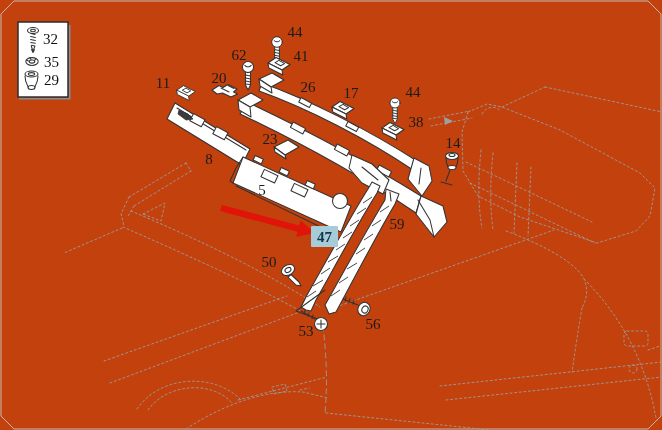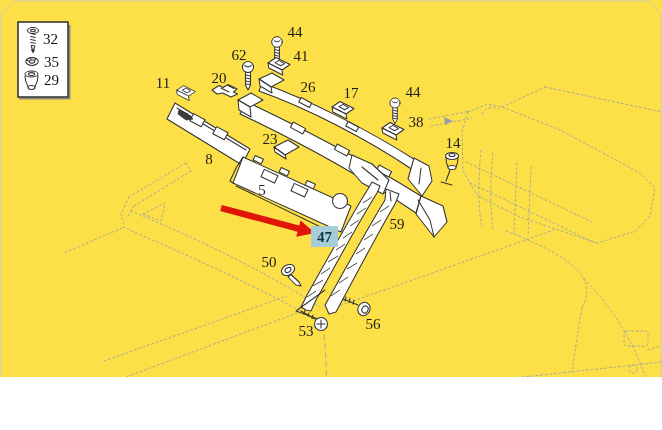--- a/index.html
+++ b/index.html
@@ -1,16 +1,16 @@
 <!DOCTYPE html>
 <html><head>
 <meta charset="utf-8">
 <style>
   html,body{margin:0;padding:0;background:#ffffff;}
-  .stage{position:relative;width:662px;height:377px;background:#fde047;overflow:hidden;}
+  .stage{position:relative;width:662px;height:430px;background:#c2410c;overflow:hidden;}
   svg{display:block;}
   .plabel{font-family:"Liberation Serif","DejaVu Serif",serif;font-size:15px;fill:#1b1b1b;}
   .legend-label{font-family:"Liberation Serif","DejaVu Serif",serif;font-size:15px;fill:#111;}
   .hl-label{font-family:"Liberation Serif","DejaVu Serif",serif;font-size:15px;font-weight:bold;}
   .part{stroke:#333;stroke-width:1.05;fill:#fff;stroke-linejoin:round;stroke-linecap:round;}
   .partline{stroke:#333;stroke-width:1.05;fill:none;stroke-linejoin:round;stroke-linecap:round;}
   .sketch{stroke:#9aa0a6;stroke-width:0.85;fill:none;stroke-linecap:round;stroke-dasharray:2 2.6;}
   .sketchsolid{stroke:#9aa0a6;stroke-width:0.85;fill:none;stroke-linecap:round;}
   .hatch{stroke:#333;stroke-width:0.9;fill:none;}
 </style>

